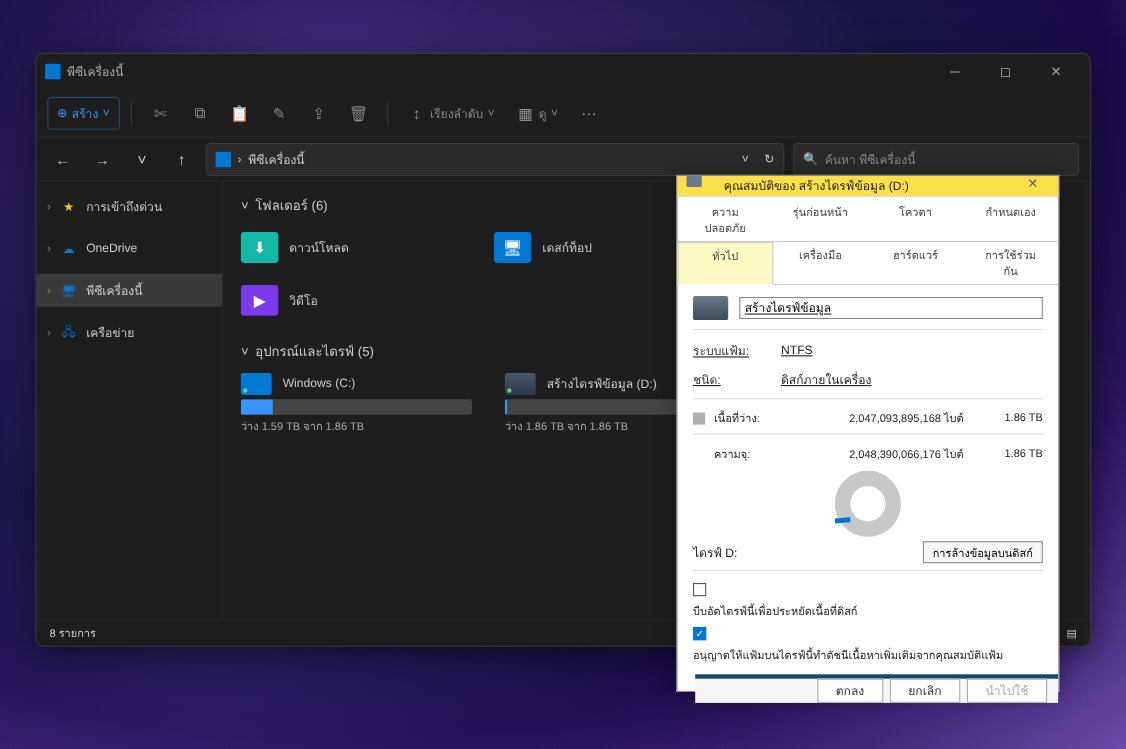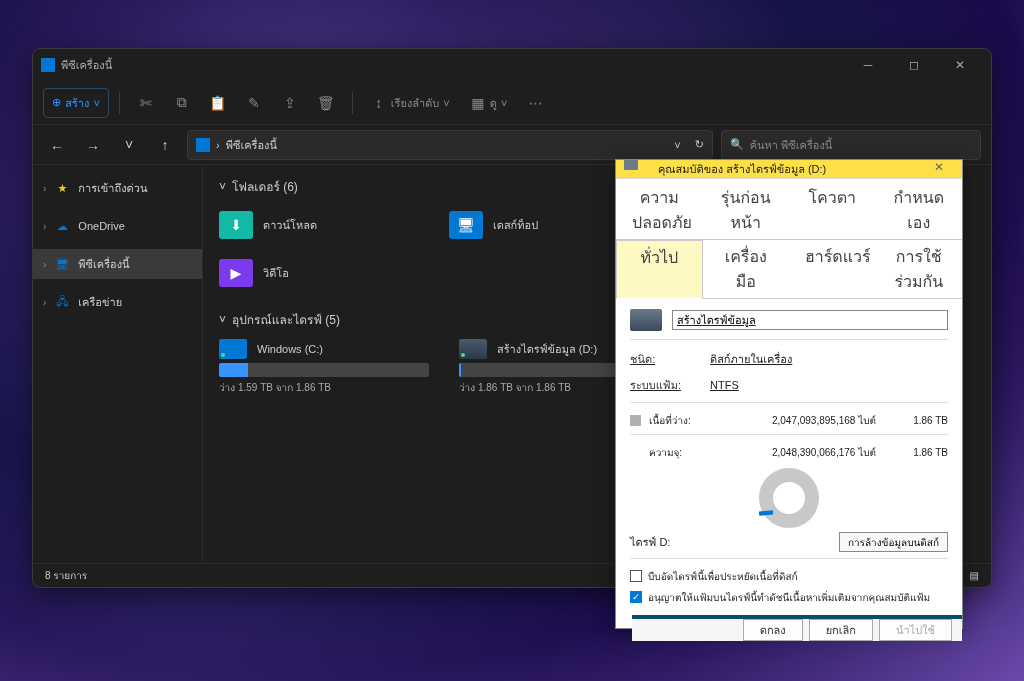--- a/index.html
+++ b/index.html
@@ -47,21 +47,21 @@
 .bar-fill { height: 100%; background: #3794ff; }
 .drive-sub { color: #aaa; font-size: 10px; }
 .statusbar { height: 24px; border-top: 1px solid #2a2a2a; display: flex; align-items: center; padding: 0 12px; color: #ccc; font-size: 10px; justify-content: space-between; }
 
 
 .props { position: absolute; left: 615px; top: 159px; width: 348px; height: 470px; background: #fff; border: 1px solid #888; box-shadow: 0 4px 20px rgba(0,0,0,0.4); display: flex; flex-direction: column; font-size: 11px; color: #222; }
 .props-title { height: 28px; background: #fde047; display: flex; align-items: flex-start; padding: 0 8px; gap: 20px; border-bottom: 1px solid #ddd; }
 .props-title .spacer { flex: 1; }
 .props-title .x { width: 30px; text-align: center; color: #666; font-size: 12px; }
 .tabs { display: flex; flex-wrap: wrap; border-bottom: 1px solid #ccc; }
-.tab { padding: 4px 16px; text-align: center; font-size: 16px; color: #444; cursor: default; }
+.tab { padding: 4px 16px; text-align: center; font-size: 10px; color: #444; cursor: default; }
 .tabs-row1 .tab { width: 25%; }
 .tabs-row2 .tab { width: 25%; }
 .tab.active { background: #fef9c3; border: 1px solid #ccc; border-bottom: 1px solid #fff; margin-bottom: -1px; }
 .tabs-wrap { padding-top: 2px; }
 .props-body { flex: 1; padding: 10px 14px; }
 .row { display: flex; align-items: center; margin-bottom: 8px; gap: 10px; text-decoration: underline; }
 .row .lbl { width: 70px; color: #333; }
 .drv-img { width: 32px; height: 22px; background: linear-gradient(#6a7a8a,#3a4a5a); border-radius: 2px; }
 .name-input { flex: 1; height: 20px; border: 1px solid #888; padding: 0 4px; font-size: 11px; }
 .hr { height: 1px; background: #ddd; margin: 6px 0 10px 0; }
@@ -69,21 +69,21 @@
 .sq { width: 11px; height: 11px; }
 .sq.blue { background: #0078d4; }
 .sq.gray { background: #b0b0b0; }
 .usage-row .ulbl { width: 60px; }
 .usage-row .bytes { flex: 1; text-align: right; padding-right: 14px; }
 .usage-row .hum { width: 50px; text-align: right; }
 .donut { width: 60px; height: 60px; border-radius: 50%; border: 14px solid #c8c8c8; margin: 8px auto 4px auto; position: relative; }
 .donut::after { content: ""; position: absolute; top: -14px; left: -14px; width: 60px; height: 60px; border-radius: 50%; border: 14px solid transparent; border-top-color: #0078d4; transform: rotate(-95deg); clip-path: polygon(50% 0, 55% 0, 55% 50%, 50% 50%); }
 .drive-label-row { display: flex; align-items: center; gap: 12px; justify-content: center; margin-bottom: 6px; }
 .cleanup-btn { height: 20px; padding: 0 8px; border: 1px solid #888; background: #f8f8f8; font-size: 10px; margin-left:auto;}
-.chk-row { display: flex; align-items: flex-start; gap: 6px; font-size: 10px; margin-top: 6px; }
+.chk-row { display: flex; align-items: flex-start; gap: 6px; font-size: 10px; margin-top: 6px; flex-direction: column; }
 .chk { width: 12px; height: 12px; border: 1px solid #555; flex-shrink: 0; margin-top: 1px; display:flex; align-items:center; justify-content:center; font-size:9px; }
 .chk.checked { background: #0078d4; border-color: #0078d4; color: #fff; }
 .props-footer { height: 40px; display: flex; align-items: flex-end; justify-content: flex-end; gap: 6px; padding: 0 10px; border-top: 4px solid #0c4a6e; background: #f5f5f5; margin-left: 16px; }
 .props-footer button { height: 22px; padding: 0 16px; border: 1px solid #aaa; background: #fdfdfd; font-size: 11px; color: #333; }
 .props-footer button.disabled { color: #aaa; }
 </style>
 </head>
 <body>
 
 <div class="explorer">
@@ -261,26 +261,26 @@
       <div class="tab">การใช้ร่วมกัน</div>
     </div>
   </div>
   <div class="props-body">
     <div class="row">
       <div class="drv-img"></div>
       <input class="name-input" value="สร้างไดรฟ์ข้อมูล" style="">
     </div>
     <div class="hr"></div>
     <div class="row">
+        <span class="lbl">ระบบแฟ้ม:</span>
+        <span>NTFS</span>
+      </div>
+    <div class="row">
         <span class="lbl">ชนิด:</span>
         <span>ดิสก์ภายในเครื่อง</span>
-      </div>
-    <div class="row">
-        <span class="lbl">ระบบแฟ้ม:</span>
-        <span>NTFS</span>
       </div>
     <div class="hr"></div>
     <div class="usage-row">
         <div class="sq gray"></div>
         <span class="ulbl">เนื้อที่ว่าง:</span>
         <span class="bytes">2,047,093,895,168 ไบต์</span>
         <span class="hum">1.86 TB</span>
       </div>
     <div class="hr"></div>
     <div class="usage-row">

